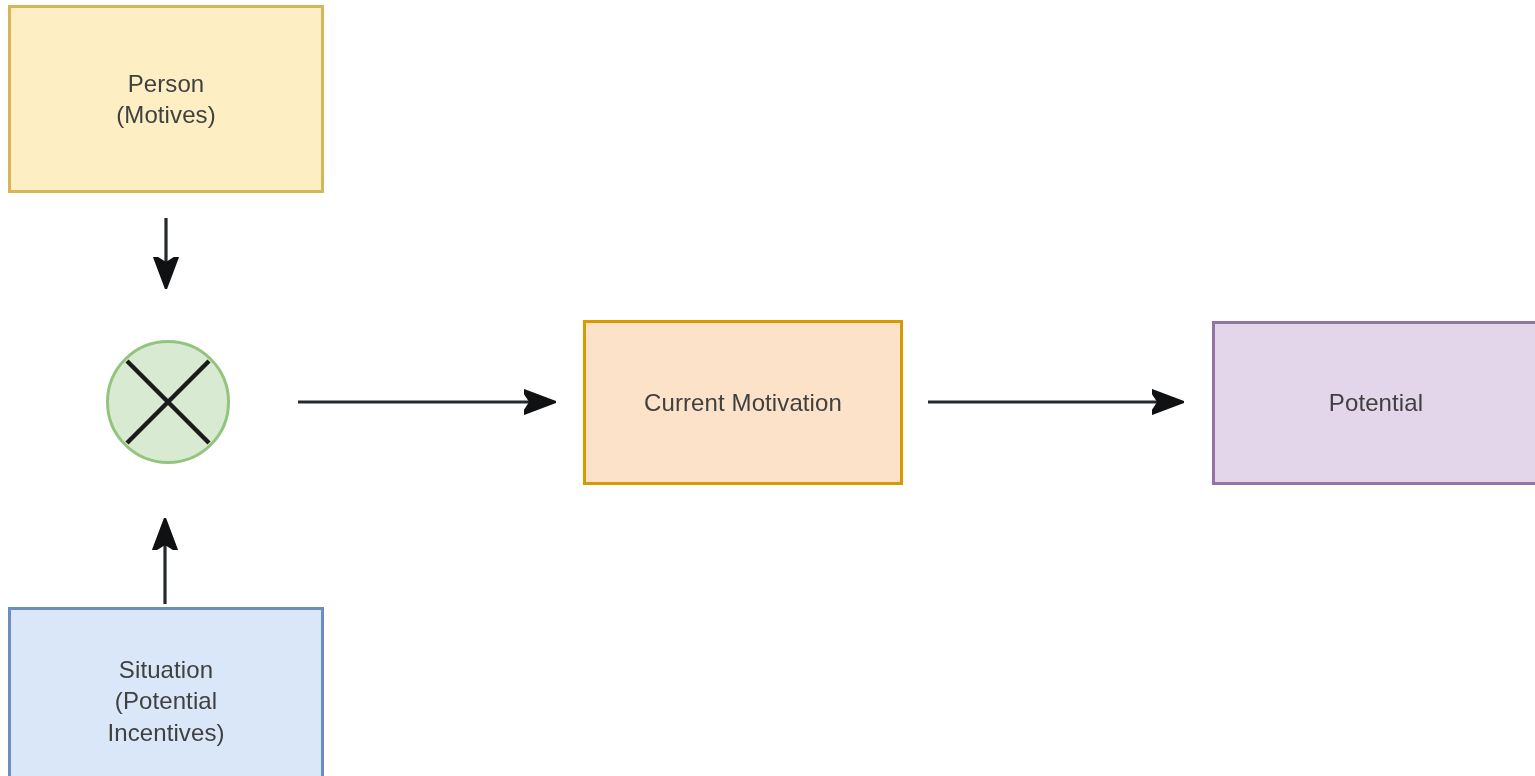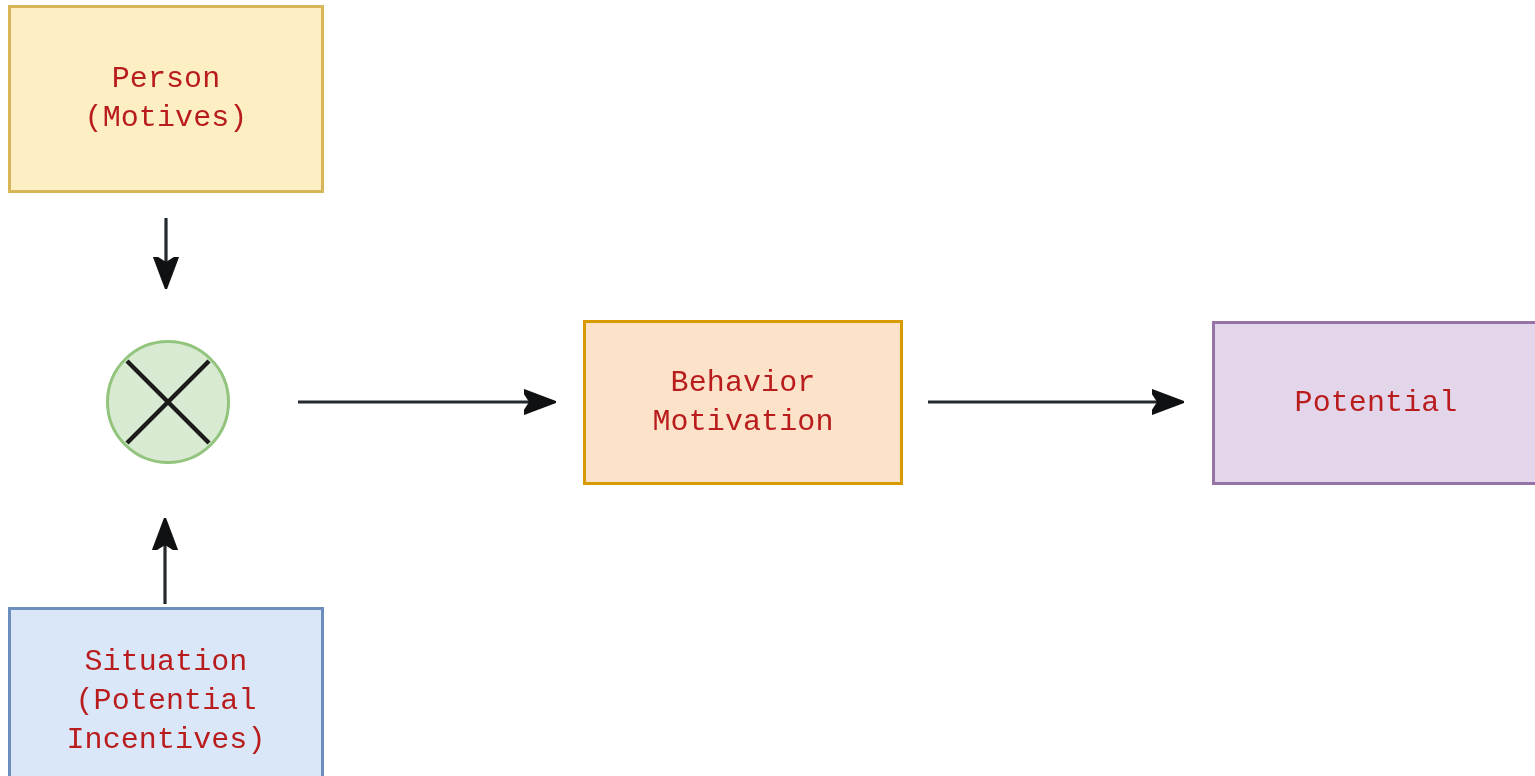--- a/index.html
+++ b/index.html
@@ -18,24 +18,23 @@
     overflow: hidden;
   }
   .node {
     position: absolute;
     box-sizing: border-box;
     display: flex;
     align-items: center;
     justify-content: center;
     text-align: center;
     line-height: 1.30;
-    color: #b91c1c;
-    font-size: 30px;
+    color: #404040;
+    font-size: 24px;
     letter-spacing: 0.1px;
-    font-family: Liberation Mono, monospace;
   }
   .node .label {
     white-space: pre-line;
     padding: 0 6px;
   }
 
   
   #node-person {
     left: 8px;
     top: 5px;
@@ -149,20 +148,20 @@
   <div class="node" id="node-interaction">
     <span>
       <svg width="118" height="118" viewBox="0 0 118 118" xmlns="http://www.w3.org/2000/svg">
         <line x1="18" y1="18" x2="100" y2="100" stroke="#1b1b1b" stroke-width="4.4" stroke-linecap="butt"></line>
         <line x1="100" y1="18" x2="18" y2="100" stroke="#1b1b1b" stroke-width="4.4" stroke-linecap="butt"></line>
       </svg>
     </span>
   </div>
 
   <div class="node" id="node-current-motivation">
-    <span class="label">Behavior Motivation</span>
+    <span class="label">Current Motivation</span>
   </div>
 
   <div class="node" id="node-behavior">
     <span class="label">Potential</span>
   </div>
 
 </div>
 
 </body></html>

